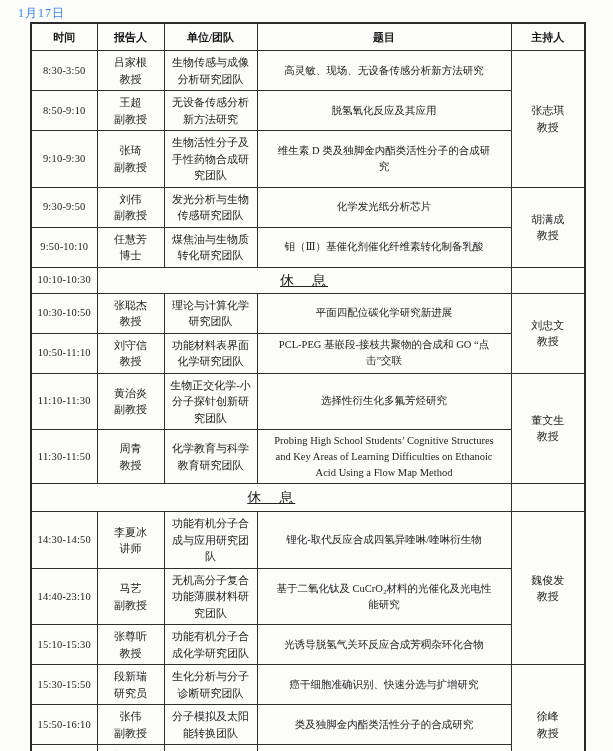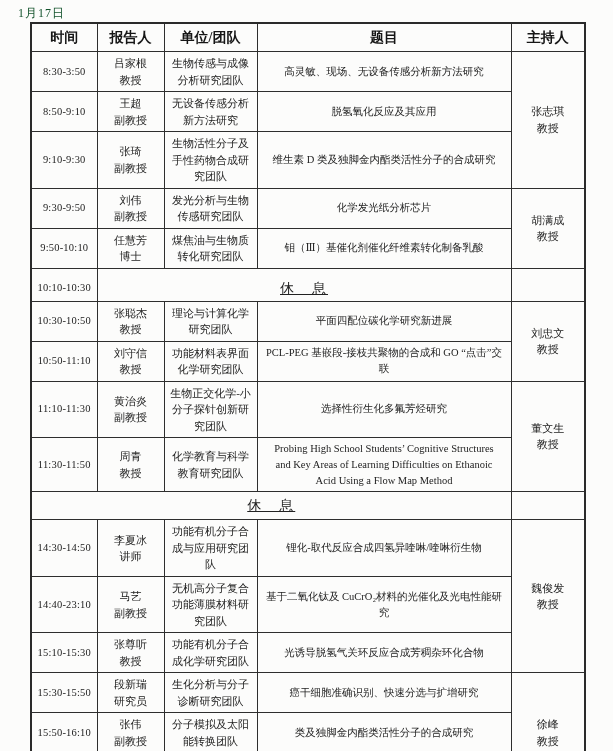--- a/index.html
+++ b/index.html
@@ -13,21 +13,21 @@
     position: relative;
     font-family: "Liberation Serif", "DejaVu Serif", serif;
     color: #222222;
   }
   .date-label {
     position: absolute;
     left: 18px;
     top: 5px;
     font-size: 12px;
     letter-spacing: 1px;
-    color: #14532d;
+    color: #3b82f6;
   }
   table.schedule {
     position: absolute;
     left: 30px;
     top: 22px;
     width: 554px;
     border-collapse: collapse;
     table-layout: fixed;
     border: 2px solid #2a2a2a;
   }
@@ -42,41 +42,41 @@
     vertical-align: middle;
     padding: 3px 5px;
     font-size: 11px;
     line-height: 1.5;
     white-space: pre-line;
     word-break: break-word;
     overflow: hidden;
   }
   th {
     font-weight: bold;
-    font-size: 14px;
+    font-size: 11px;
     height: 20px;
     color: #161616;
     white-space: nowrap;
   }
   td.time-cell {
     font-size: 10.5px;
     letter-spacing: 0.2px;
   }
   td.title-cell {
     font-size: 10.5px;
-    padding: 3px 8px;
+    padding: 3px 16px;
   }
   td.session-cell {
     font-size: 14px;
     letter-spacing: 2px;
     height: 20px;
     text-decoration: underline;
   }
   td.host-cell { font-size: 11px; font-family: Liberation Serif, serif; }
-  tr.short-row td { padding-top: 9px; padding-bottom: 2px; }
+  tr.short-row td { padding-top: 2px; padding-bottom: 2px; }
 </style>
 </head>
 <body>
 
 <div class="date-label">1月17日</div>
 
 <table class="schedule">
   <colgroup>
     <col class="c-time">
       <col class="c-speaker">

